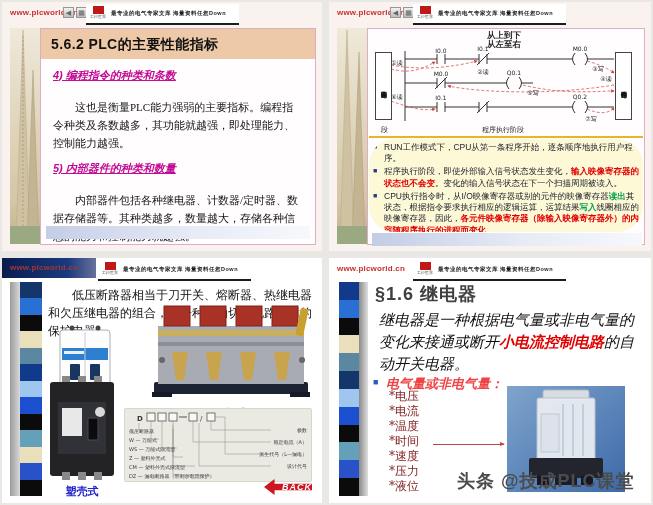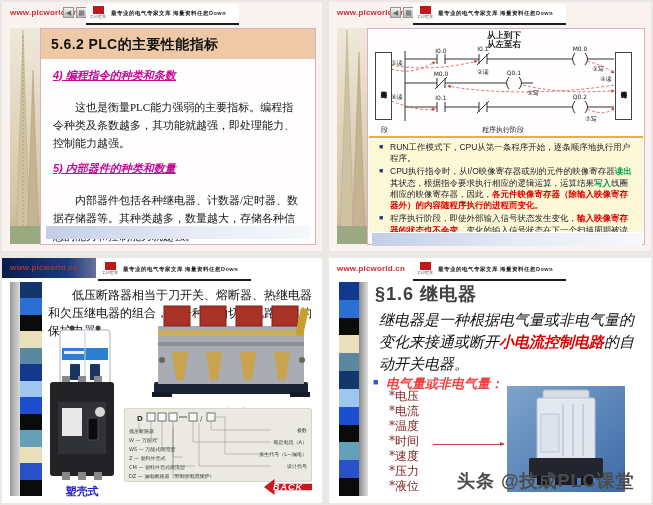--- a/index.html
+++ b/index.html
@@ -43,21 +43,21 @@
   .ldr{position:absolute;left:44px;top:27px;width:262px;height:106px;}
   .ldr text{fill:#222;font-family:"DejaVu Sans",sans-serif;}
   .svgred{fill:#e00000;font-weight:bold;}
   .vbox{position:absolute;width:17px;height:68px;border:1px solid #444;background:#fff;
         writing-mode:vertical-lr;text-orientation:upright;font-size:6.5px;color:#111;
         text-align:center;line-height:17px;box-sizing:border-box;}
   #vb-in{left:46px;top:50px;}
   #vb-out{left:286px;top:50px;}
   .yellowrule{position:absolute;left:40px;right:8px;top:134px;height:2px;background:#e8b428;}
   .bulbox{position:absolute;left:40px;right:8px;top:137px;bottom:19px;background:#fdf8d6;
-          padding:3px 10px;box-sizing:border-box;overflow:hidden;}
+          padding:3px 4px;box-sizing:border-box;overflow:hidden;border-radius:26px;}
   .bul{position:relative;padding-left:11px;font-size:8.5px;line-height:1.32;color:#23252e;margin-bottom:2px;}
   .bul::before{content:"■";position:absolute;left:0;top:0;font-size:7px;color:#2a3a8c;}
   .grn{color:#00a050;font-weight:bold;}
   .red{color:#e00000;font-weight:bold;}
 
   
   .mosaic{position:absolute;display:flex;flex-direction:column;}
   .mosaic div{width:100%;}
   .graybar{position:absolute;background:linear-gradient(90deg,#9b9b9b,#d9d9d9);}
   .darkhead{position:absolute;left:0;top:0;width:94px;height:20px;
@@ -66,21 +66,21 @@
 
   
   .intro3{position:absolute;left:46px;top:28px;width:266px;font-size:12px;
           font-family:"Liberation Serif",serif;color:#101010;line-height:1.5;text-indent:2em;}
   .imgobj{position:absolute;}
   .bluelabel{position:absolute;color:#2020cc;font-weight:bold;font-size:11px;text-align:center;}
   .desigbox{position:absolute;left:122px;top:150px;width:188px;height:74px;background:#eaeae2;
             border:1px solid #d6d6ca;border-radius:2px;box-sizing:border-box;}
   .desigbox text{fill:#3a3a3a;font-family:"DejaVu Sans",sans-serif;}
   .backbtn{position:absolute;right:10px;bottom:8px;width:48px;height:16px;background:#cc1622;color:#fff;
-           font-weight:bold;font-style:italic;font-size:9px;text-align:center;line-height:16px;
+           font-weight:bold;font-style:italic;font-size:9px;text-align:right;line-height:16px;
            letter-spacing:1px;clip-path:polygon(0 50%,22% 0,22% 30%,100% 30%,100% 70%,22% 70%,22% 100%);}
 
   
   .title4{position:absolute;left:46px;top:24px;font-size:18px;font-weight:bold;color:#404040;letter-spacing:1px;}
   .intro4{position:absolute;left:50px;top:52px;width:262px;font-size:15px;
           font-family:"DejaVu Serif",serif;font-style:italic;color:#101010;line-height:1.45;}
   .sub4{position:absolute;left:44px;top:117px;font-size:13px;font-weight:bold;font-style:italic;
         color:#ef4444;padding-left:13px;}
   .sub4::before{content:"■";position:absolute;left:0;top:2px;font-size:9px;color:#2858c8;}
   .qlist{position:absolute;left:60px;top:131px;font-size:12px;font-family:"DejaVu Serif",serif;
@@ -226,24 +226,24 @@
 
   <div class="vbox" id="vb-in">输入映像寄存器</div>
   <div class="vbox" id="vb-out">元件映像寄存器</div>
 
   <div class="yellowrule"></div>
   <div class="bulbox">
     <div class="bul">
       <span>RUN工作模式下，CPU从第一条程序开始，逐条顺序地执行用户程序。</span>
     </div>
     <div class="bul">
+      <span>程序执行阶段，即使外部输入信号状态发生变化，</span><span class="red">输入映像寄存器的状态也不会变</span><span>。变化的输入信号状态在下一个扫描周期被读入。</span>
+    </div>
+    <div class="bul">
       <span>CPU执行指令时，从I/O映像寄存器或别的元件的映像寄存器</span><span class="grn">读出</span><span>其状态，根据指令要求执行相应的逻辑运算，运算结果</span><span class="grn">写入</span><span>线圈相应的映像寄存器，因此，</span><span class="red">各元件映像寄存器（除输入映像寄存器外）的内容随程序执行的进程而变化。</span>
-    </div>
-    <div class="bul">
-      <span>程序执行阶段，即使外部输入信号状态发生变化，</span><span class="red">输入映像寄存器的状态也不会变</span><span>。变化的输入信号状态在下一个扫描周期被读入。</span>
     </div>
   </div>
   <div class="bstrip" style="left:43px;right:9px;"></div>
 </div>
 
 <div class="slide" id="s3">
   <div class="darkhead">
     <div class="url">www.plcworld.cn</div>
   </div>
   <div class="banner" style="left:96px;">

